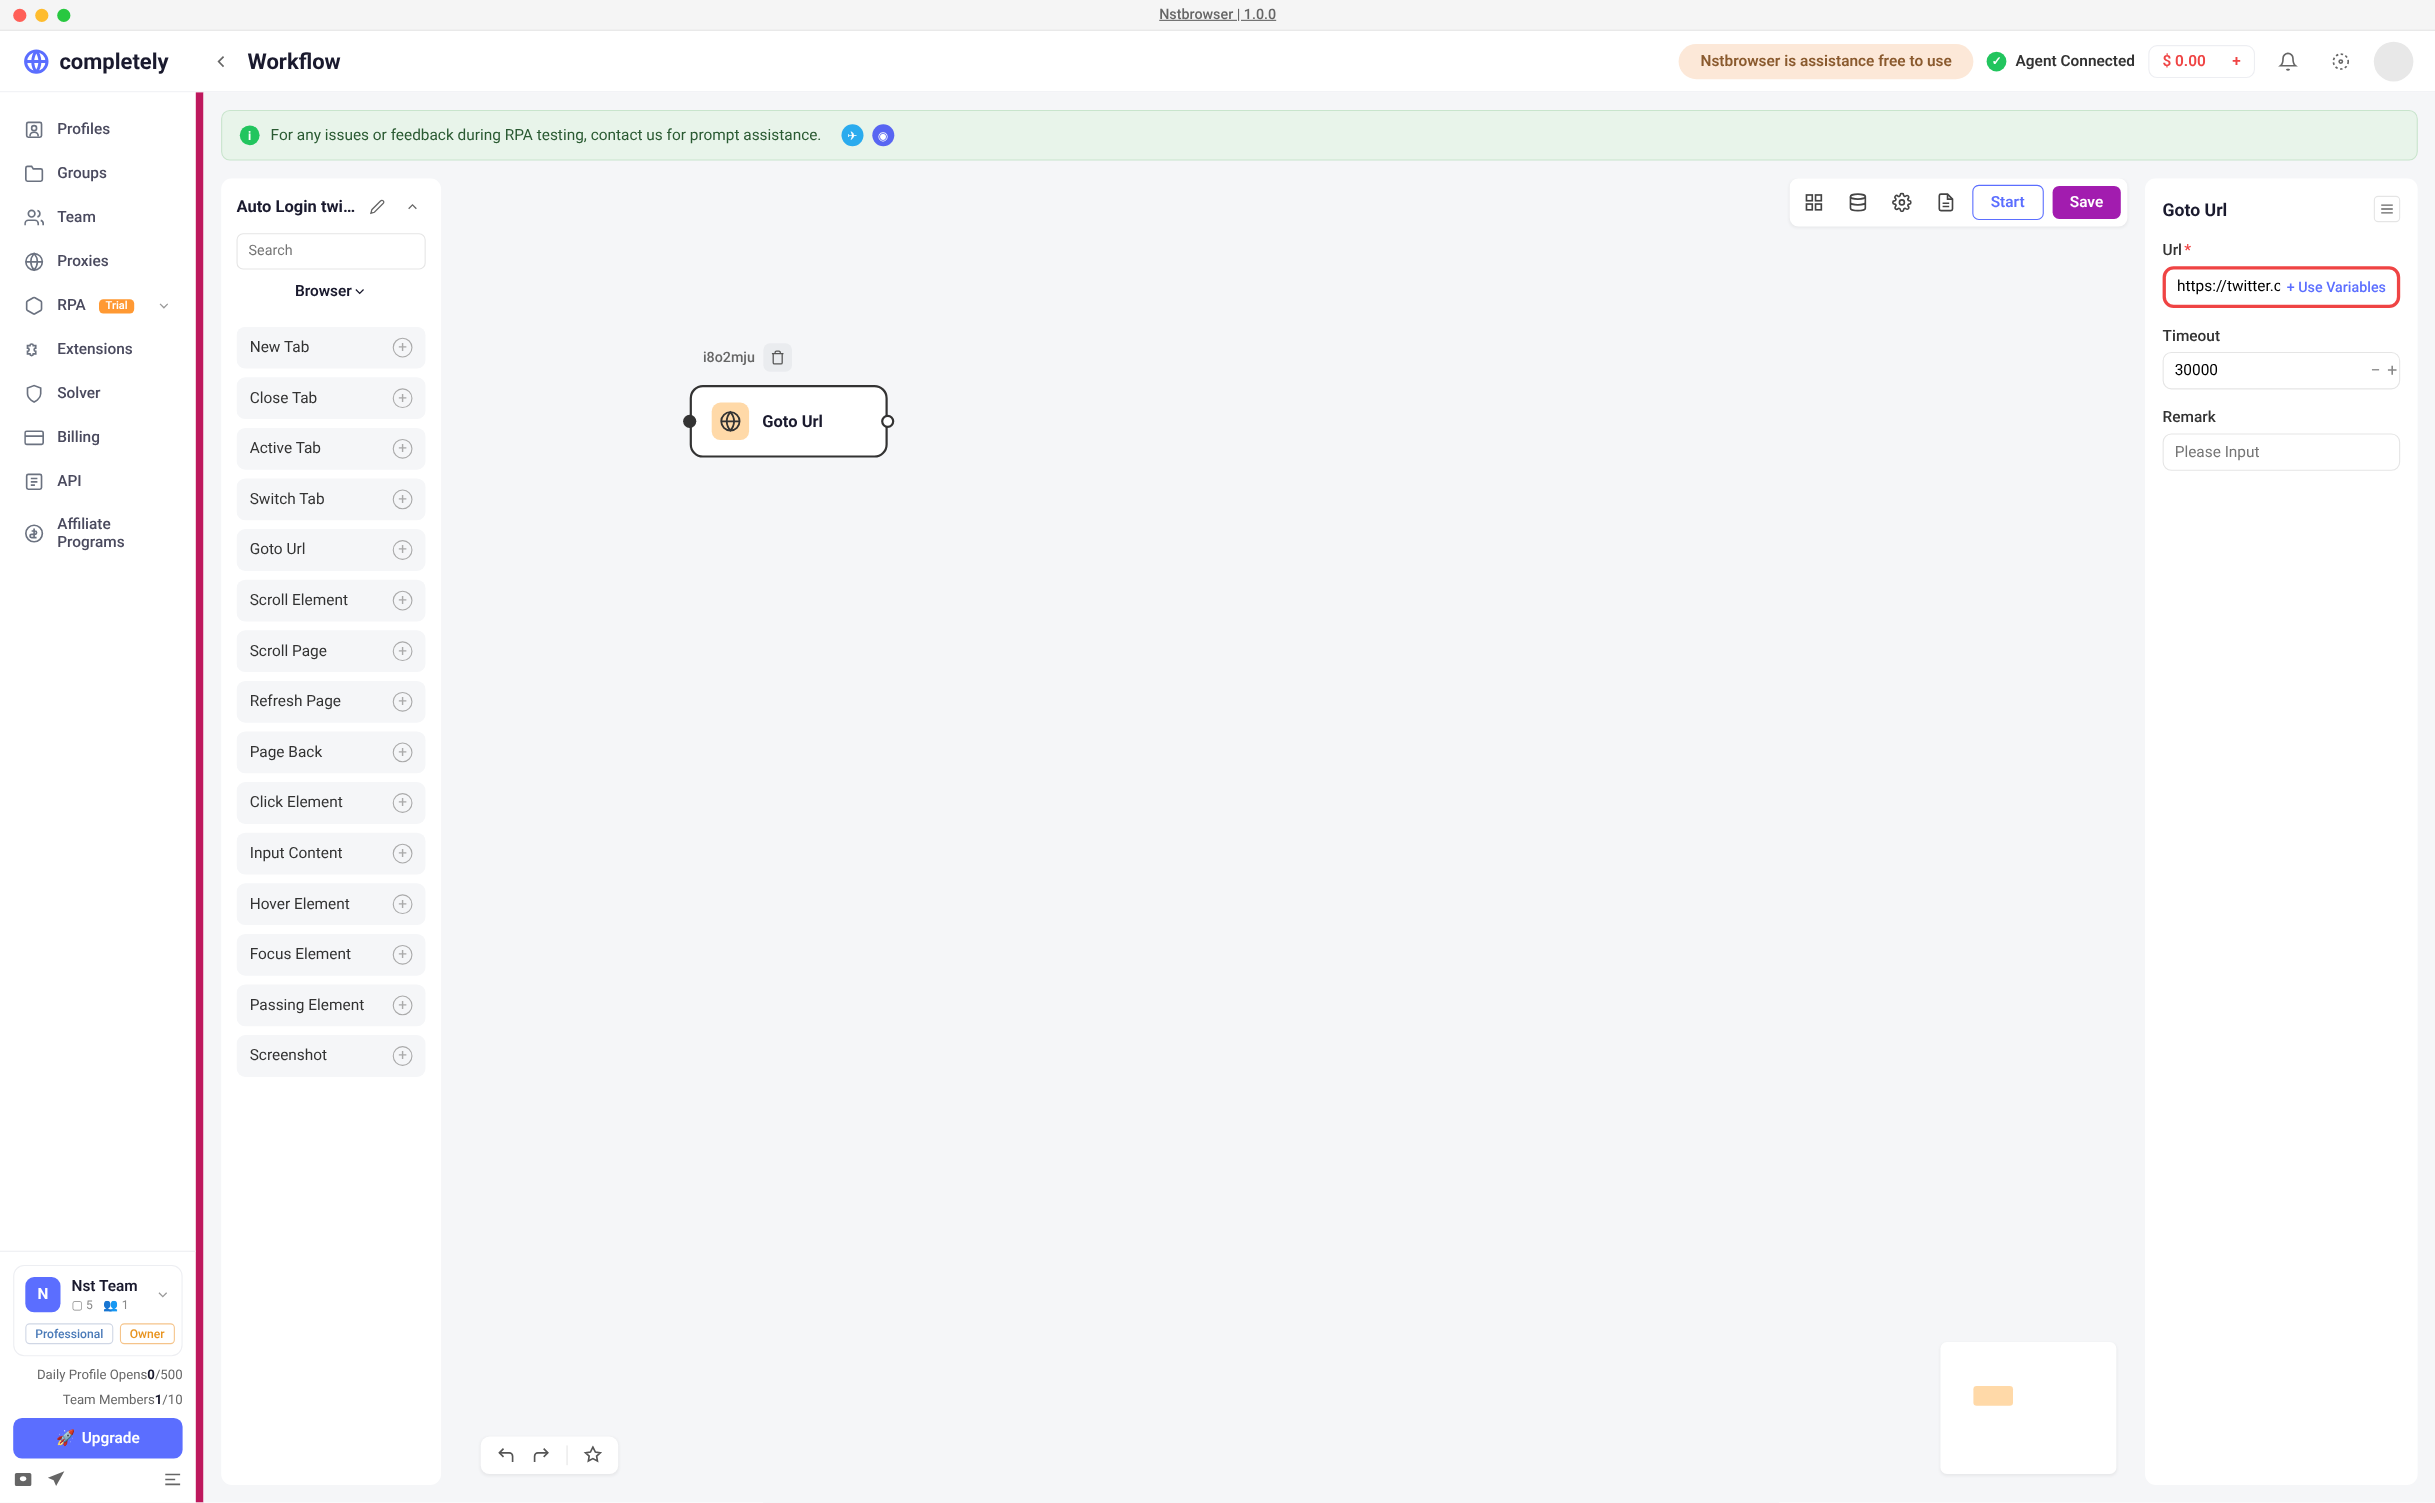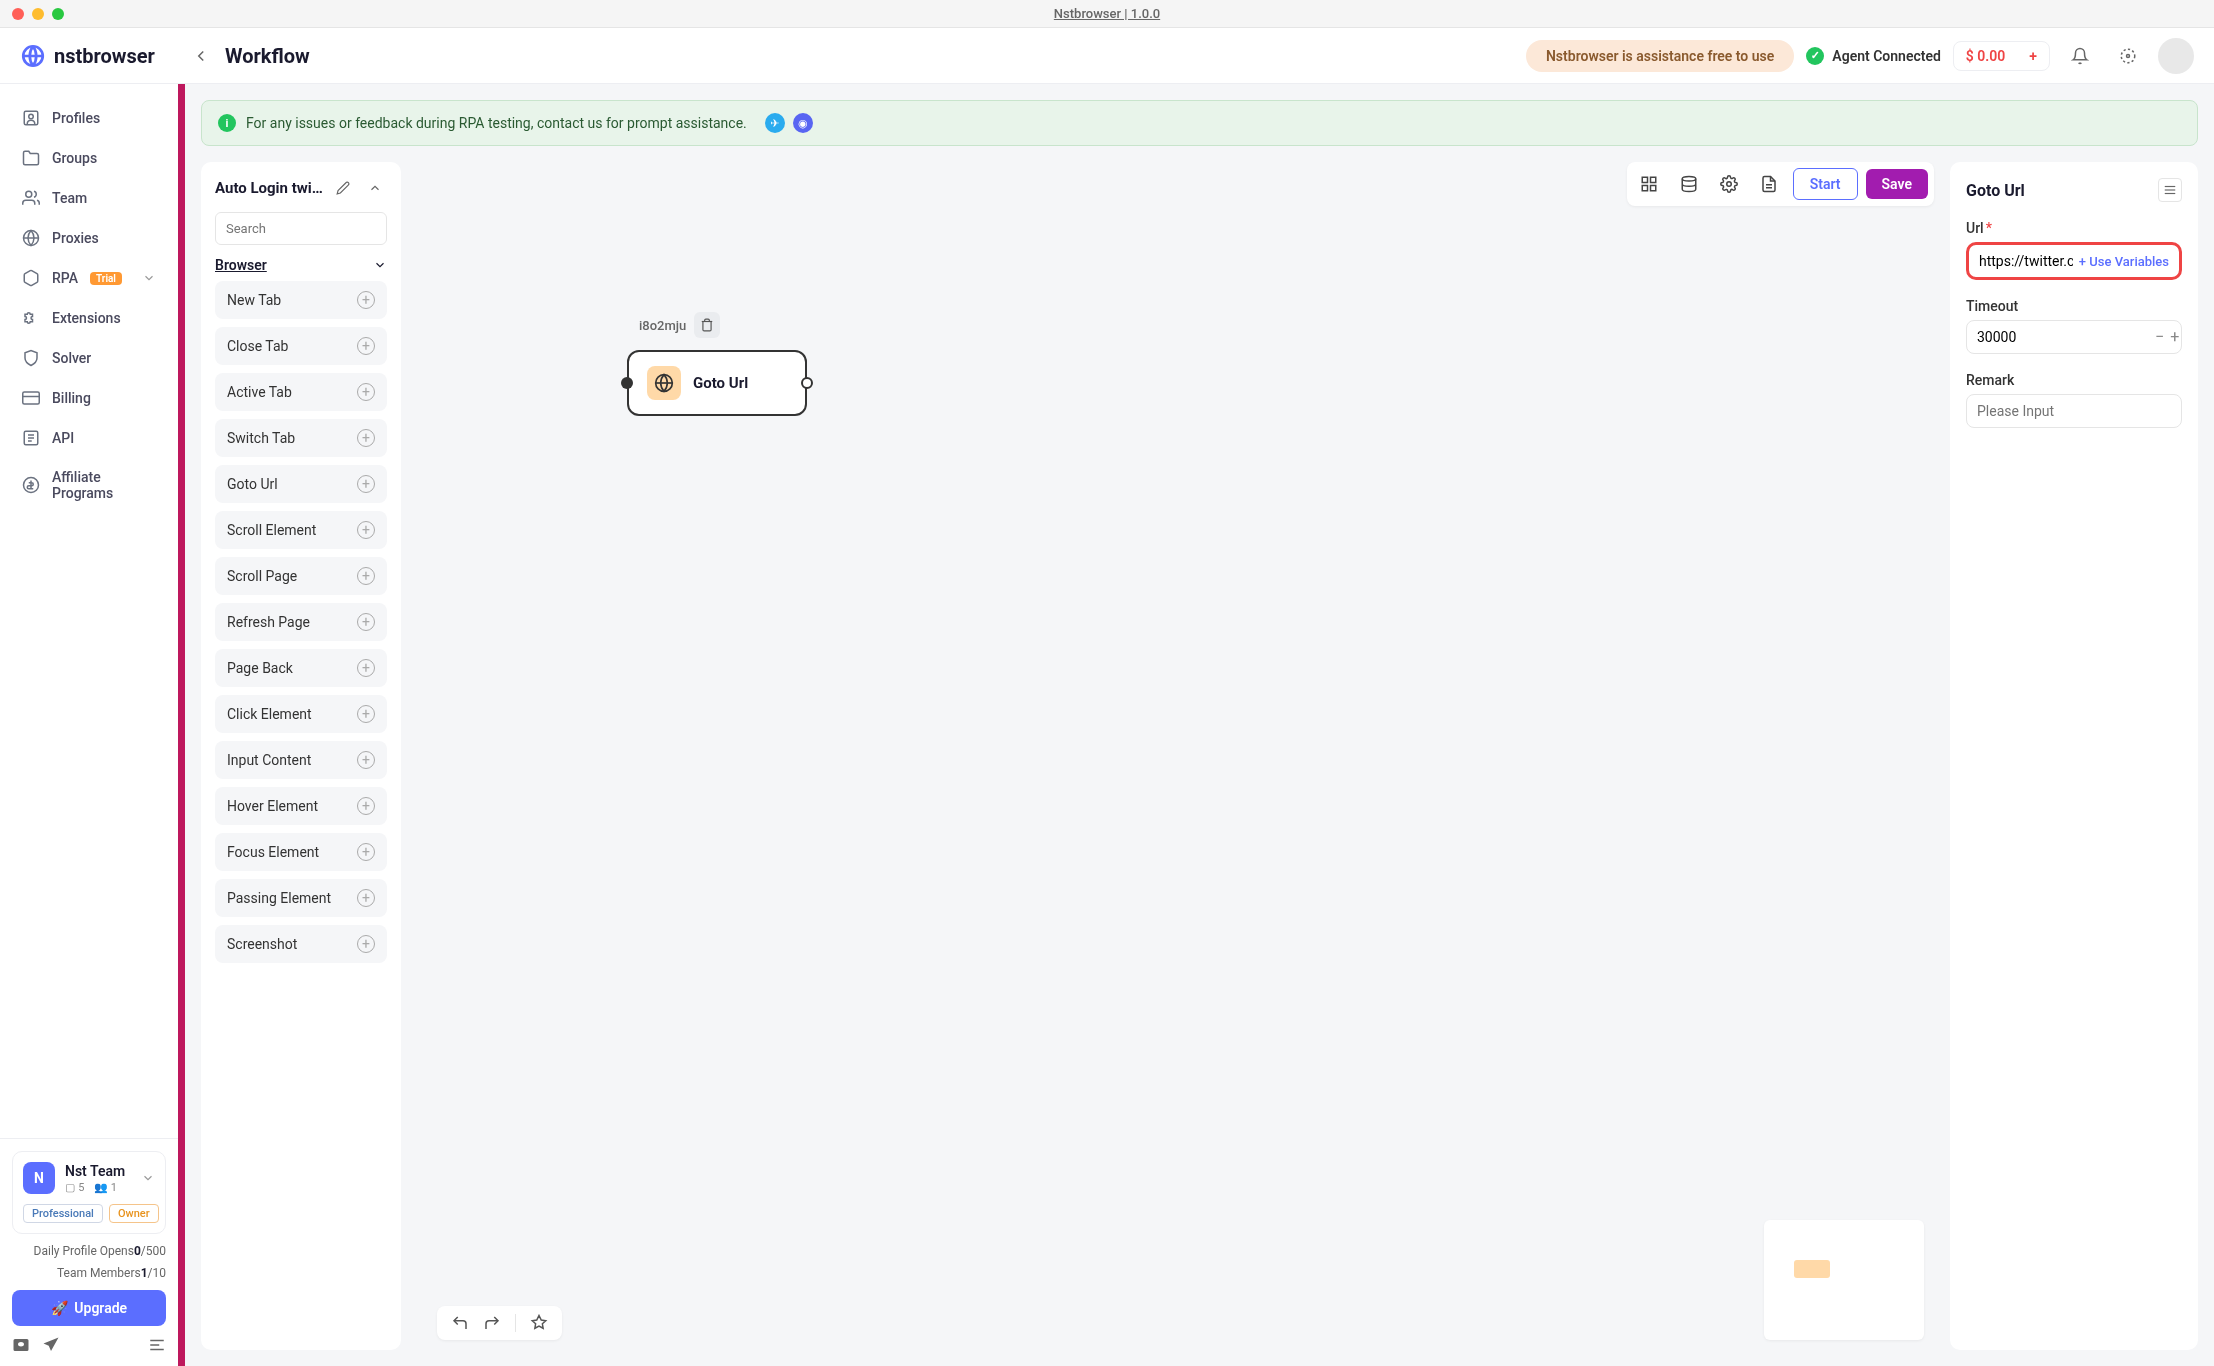--- a/index.html
+++ b/index.html
@@ -60,21 +60,21 @@
 .social-tg { background: #2aabee; }
 .social-dc { background: #5865f2; }
 
 .workspace { flex: 1; display: flex; margin: 16px; gap: 16px; overflow: hidden; }
 
 .actions-panel { width: 200px; background: #fff; border-radius: 10px; padding: 14px; display: flex; flex-direction: column; overflow: hidden; }
 .panel-top { display: flex; align-items: center; gap: 8px; margin-bottom: 12px; }
 .panel-title { font-weight: 700; font-size: 15px; flex: 1; overflow: hidden; text-overflow: ellipsis; white-space: nowrap; }
 .panel-icon-btn { width: 24px; height: 24px; display: flex; align-items: center; justify-content: center; color: #666; cursor: pointer; }
 .search-input { width: 100%; border: 1px solid #e5e5e5; border-radius: 6px; padding: 8px 10px; font-size: 13px; margin-bottom: 12px; }
-.category-header { display: flex; align-items: center; justify-content: space-between; font-weight: 600; font-size: 14px; margin-bottom: 8px; cursor: pointer; text-decoration: underline; }
+.category-header { display: flex; align-items: center; justify-content: center; font-weight: 600; font-size: 14px; margin-bottom: 24px; cursor: pointer; }
 .actions-list { overflow-y: auto; flex: 1; }
 .action-item { display: flex; align-items: center; justify-content: space-between; background: #f5f6f8; border-radius: 8px; padding: 10px 12px; margin-bottom: 8px; cursor: pointer; font-size: 14px; color: #333; }
 .action-add { width: 18px; height: 18px; border: 1.5px solid #aaa; border-radius: 50%; display: flex; align-items: center; justify-content: center; color: #aaa; font-size: 14px; line-height: 1; }
 
 .canvas-area { flex: 1; position: relative; }
 .canvas-toolbar { position: absolute; top: 0; right: 0; display: flex; gap: 8px; align-items: center; background: #fff; border-radius: 8px; padding: 6px; box-shadow: 0 1px 3px rgba(0,0,0,0.06); }
 .tool-btn { width: 32px; height: 32px; display: flex; align-items: center; justify-content: center; color: #444; cursor: pointer; border-radius: 6px; }
 .start-btn { border: 1px solid #5b6eff; color: #5b6eff; background: #fff; padding: 7px 16px; border-radius: 6px; font-weight: 600; cursor: pointer; font-size: 14px; }
 .save-btn { background: #a21caf; color: #fff; border: none; padding: 7px 16px; border-radius: 6px; font-weight: 600; cursor: pointer; font-size: 14px; }
 
@@ -126,21 +126,21 @@
 </div>
 
 <div class="header">
   <div class="logo-section">
     <div class="logo-icon">
       <svg width="26" height="26" viewBox="0 0 24 24" fill="none" stroke="currentColor" stroke-width="2.5">
           <path d="M3 12h18M12 3a15 15 0 0 1 0 18M12 3a15 15 0 0 0 0 18"></path>
           <circle cx="12" cy="12" r="9"></circle>
         </svg>
     </div>
-    <span class="logo-text">nstbrowser</span>
+    <span class="logo-text">completely</span>
   </div>
   <div class="back-btn">
     <svg width="18" height="18" viewBox="0 0 24 24" fill="none" stroke="currentColor" stroke-width="2">
         <polyline points="15 18 9 12 15 6"></polyline>
       </svg>
   </div>
   <div class="page-title">Workflow</div>
   <div class="header-right">
     <div class="banner-free">Nstbrowser is assistance free to use</div>
     <div class="agent-status">

